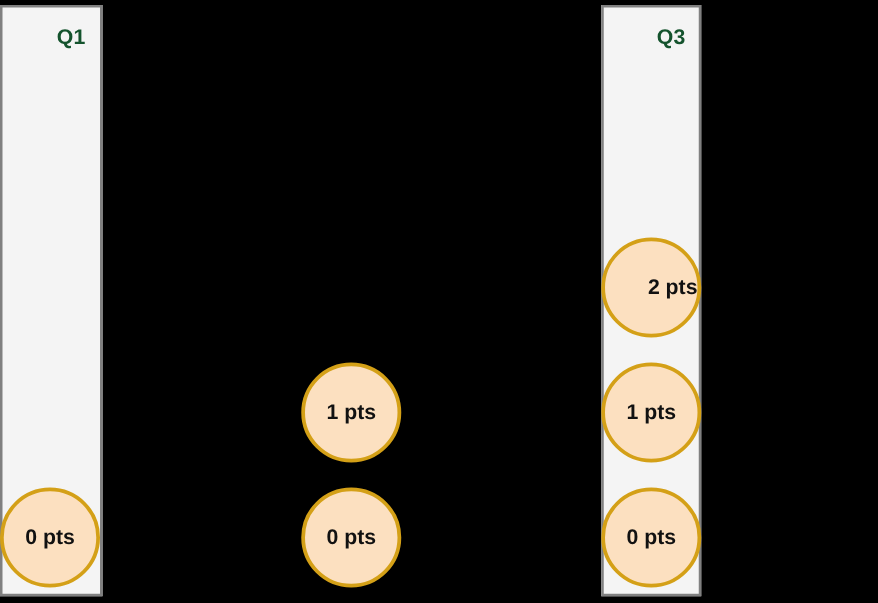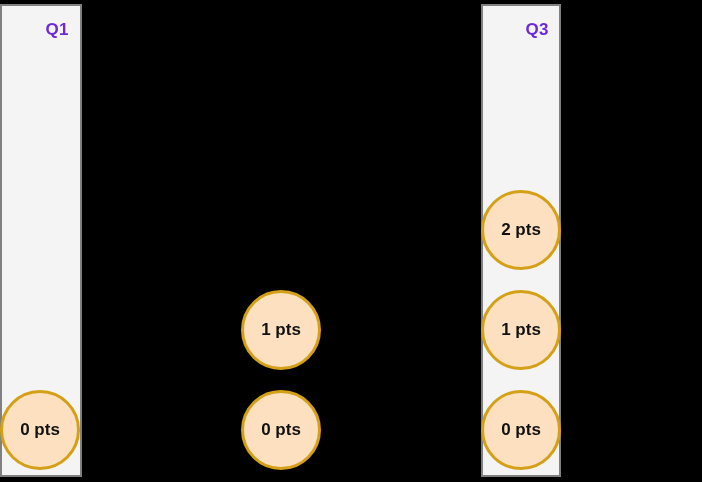--- a/index.html
+++ b/index.html
@@ -26,21 +26,21 @@
     border: 2px solid #808080;
   }
   .lane-header {
     position: absolute;
     left: 0;
     right: 0;
     top: 14px;
     text-align: center;
     font-size: 17px;
     font-weight: bold;
-    color: #6d28d9;
+    color: #14532d;
     font-family: "Liberation Sans", sans-serif;
     letter-spacing: 0.2px;
     padding-left: 32px;
   }
   .badge {
     position: absolute;
     box-sizing: border-box;
     width: 80px;
     height: 80px;
     border-radius: 50%;
@@ -76,21 +76,21 @@
     <span class="badge-label">0 pts</span>
   </div>
 
   <div class="badge" style="left:241px; top:290px;">
     <span class="badge-label">1 pts</span>
   </div>
   <div class="badge" style="left:241px; top:390px;">
     <span class="badge-label">0 pts</span>
   </div>
 
-  <div class="badge" style="left:481px; top:190px;">
+  <div class="badge" style="left:481px; top:190px;justify-content:flex-end;">
     <span class="badge-label">2 pts</span>
   </div>
   <div class="badge" style="left:481px; top:290px;">
     <span class="badge-label">1 pts</span>
   </div>
   <div class="badge" style="left:481px; top:390px;">
     <span class="badge-label">0 pts</span>
   </div>
 
 </div>

